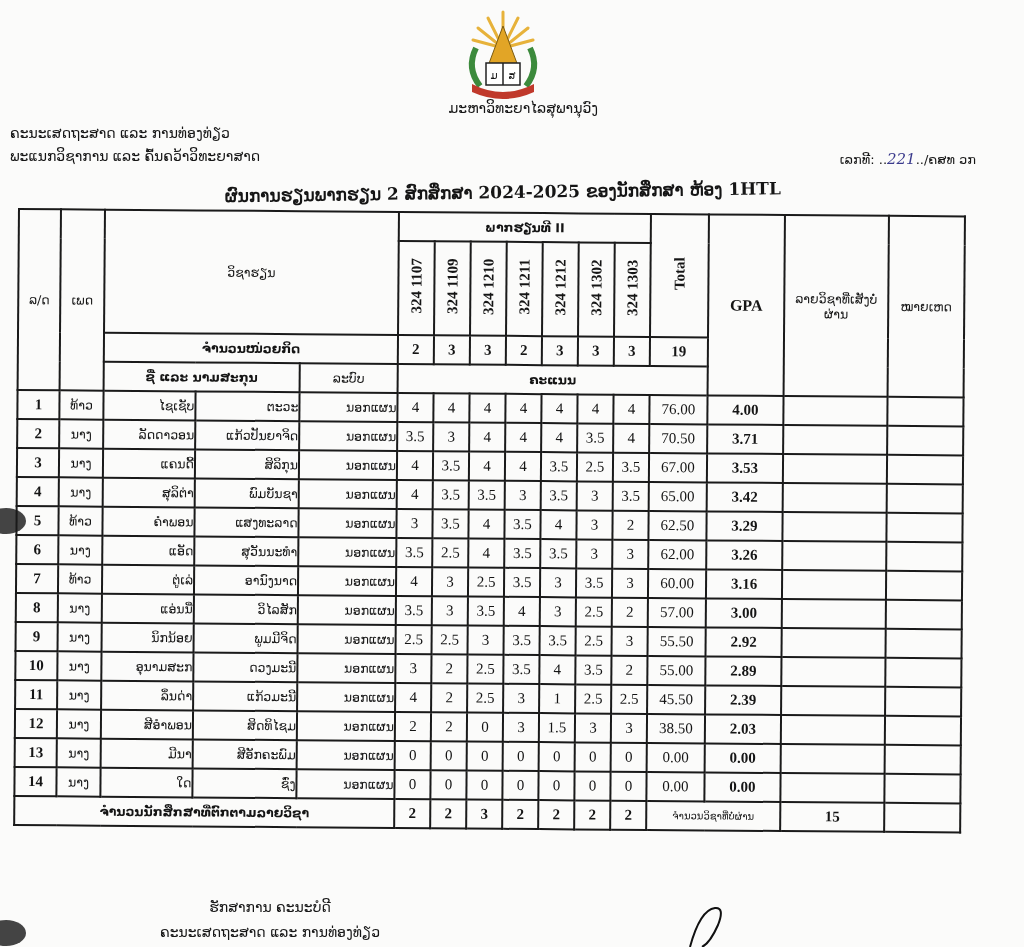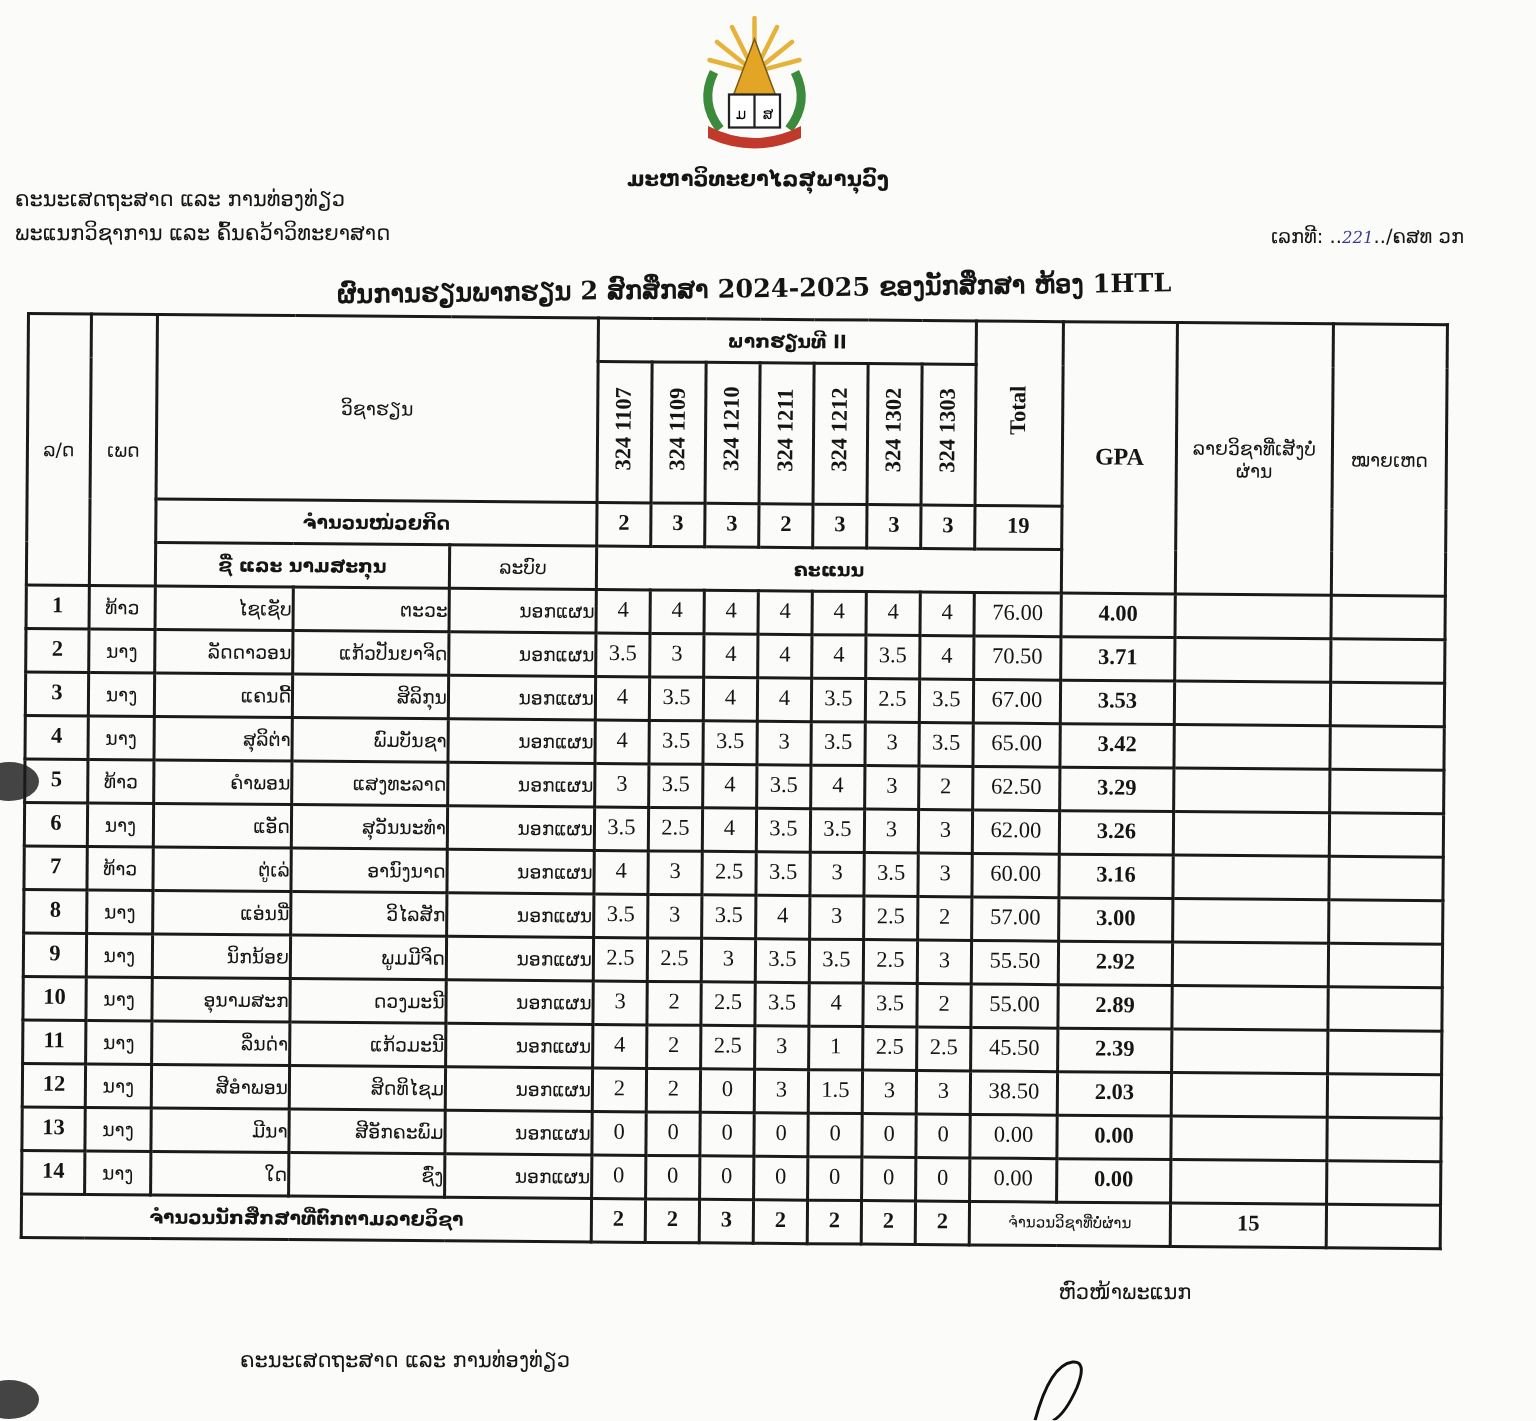--- a/index.html
+++ b/index.html
@@ -4,24 +4,24 @@
 <style>
   html, body { margin:0; padding:0; }
   body {
     width:1024px; height:947px; overflow:hidden; position:relative;
     background:#fbfbfa;
     font-family:"DejaVu Sans", sans-serif;
     color:#151515;
   }
   .abs { position:absolute; }
   .logo { left:458px; top:8px; width:90px; height:95px; }
-  .uni-name { left:418px; top:112px; width:180px; text-align:left; font-size:14px; font-weight:bold; }
+  .uni-name { left:418px; top:100px; width:180px; text-align:right; font-size:14px; font-weight:normal; }
   .faculty { left:10px; top:122px; font-size:14px; line-height:23px; }
   .docno { right:48px; top:148px; font-size:13px; text-align:right; line-height:22px; }
-  .hand { color:#3a3a8c; font-style:italic; font-family:"DejaVu Serif", serif; font-size:11px; }
+  .hand { color:#3a3a8c; font-style:italic; font-family:"DejaVu Serif", serif; font-size:15px; }
   .title { left:225px; top:186px; font-size:17px; font-weight:bold; font-family:"DejaVu Serif", serif; transform:rotate(-0.8deg); transform-origin:left; white-space:nowrap; }
   .table-wrap { left:18px; top:208px; transform:rotate(0.45deg); transform-origin:top left; }
   table { border-collapse:collapse; font-family:"Liberation Serif", serif; }
   td, th { border:2px solid #1a1a1a; padding:0; text-align:center; font-size:15px; font-weight:normal; height:27px; }
   .lao { font-family:"DejaVu Sans", sans-serif; font-size:12.5px; }
   .left { text-align:right; padding-left:3px; }
   .bold { font-weight:bold; }
   .vert { writing-mode:vertical-rl; transform:rotate(180deg); font-weight:bold; font-size:15px; white-space:nowrap; display:inline-block; }
   .sig-right { left:620px; top:850px; width:260px; text-align:center; font-size:14px; line-height:25px; }
   .sig-left { left:140px; top:895px; width:260px; text-align:center; font-size:14px; line-height:25px; }
@@ -394,22 +394,22 @@
           <td class="bold">2</td>
           <td colspan="2" class="lao" style="font-size:10px">ຈຳນວນວິຊາທີ່ບໍ່ຜ່ານ</td>
           <td class="bold">15</td>
           <td></td>
         </tr>
   </tbody>
 </table>
 </div>
 
 <div class="abs sig-right">
-  <div>ຫົວໜ້າພະແນກ</div>
 </div>
 <div class="abs sig-left">
+  <div>ຮັກສາການ ຄະນະບໍດີ</div>
   <div>ຄະນະເສດຖະສາດ ແລະ ການທ່ອງທ່ຽວ</div>
 </div>
 <div class="abs signature">
   <svg width="60" height="42">
       <path d="M10,42 Q20,5 35,3 Q45,2 38,20 Q30,38 22,42" fill="none" stroke="#111" stroke-width="2"></path>
     </svg>
 </div>
 
 </body></html>

